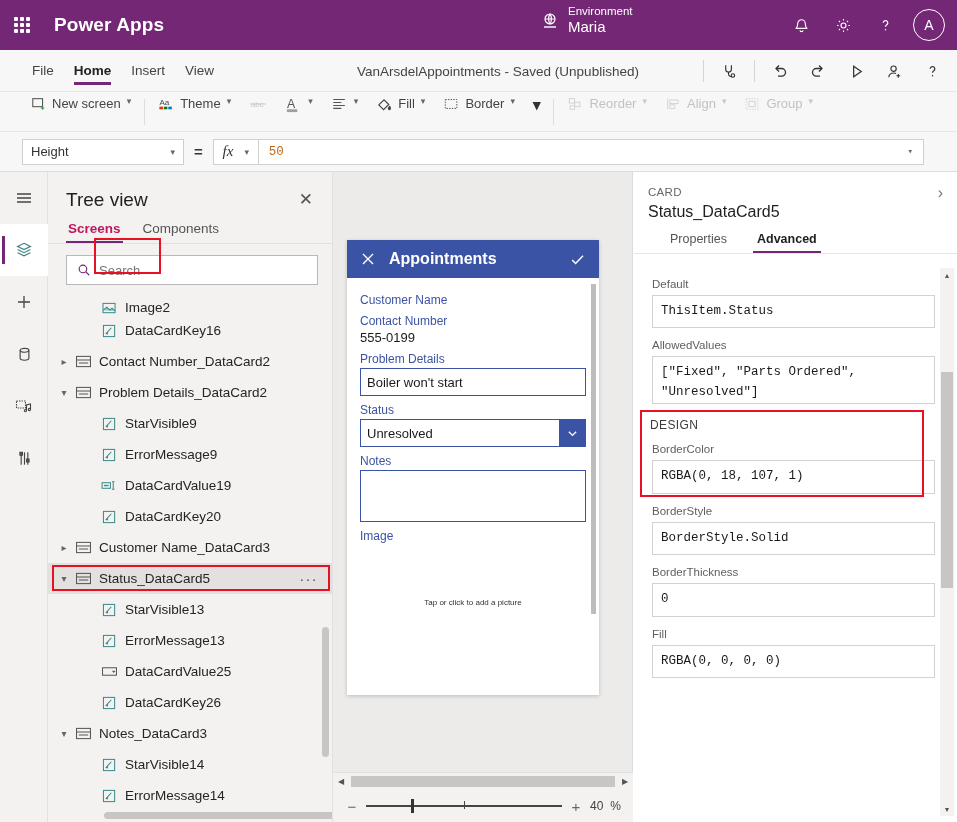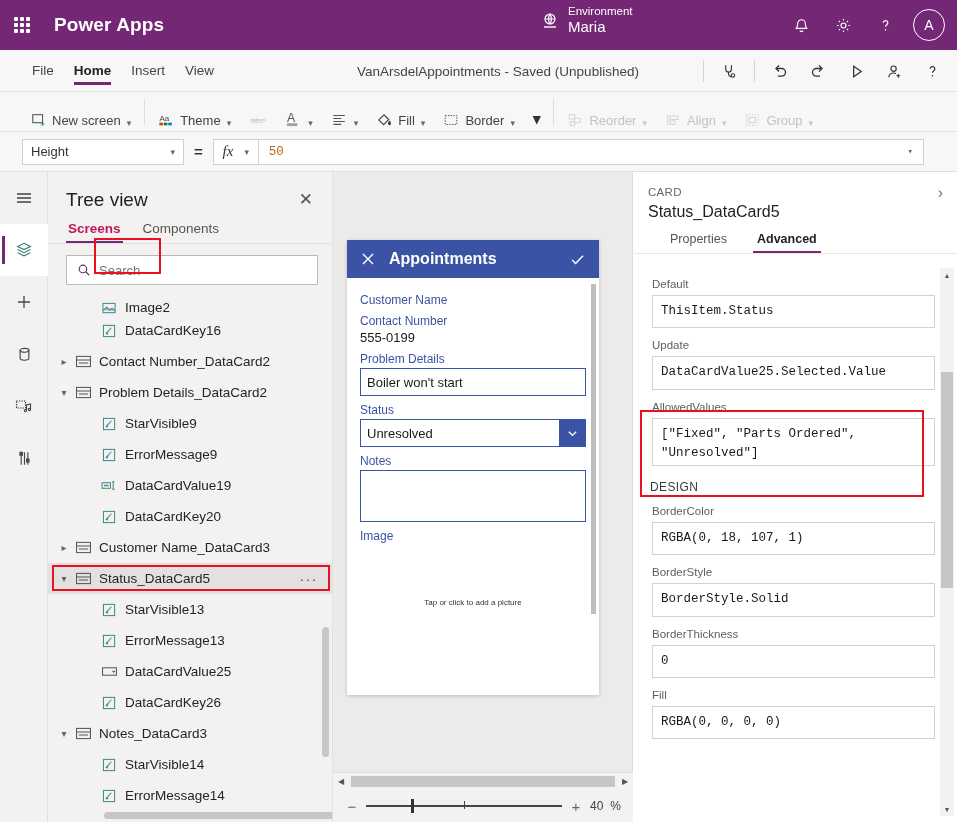--- a/index.html
+++ b/index.html
@@ -83,21 +83,21 @@
   }
   .vsep { width: 1px; height: 22px; background: #d4d4d4; margin: 0 6px; }
 
   
   #ribbon {
     position: absolute; left: 0; top: 92px; width: 957px; height: 40px;
     background: #f7f7f7; border-bottom: 1px solid #e6e6e6;
     display: flex; align-items: center;
   }
   .rb {
-    display: flex; align-items: flex-end; gap: 5px;
+    display: flex; align-items: flex-start; gap: 5px;
     padding: 0 9px; height: 32px; font-size: 13px; color: #444; cursor: pointer;
     white-space: nowrap;
   }
   .rb.dim { color: #c2c2c2; cursor: default; }
   .rb-sep { width: 1px; height: 26px; background: #ddd; margin: 0 4px; }
   .caret { font-size: 9px; color: #666; margin-left: 1px; }
   .rb.dim .caret { color: #c7c7c7; }
 
   
   #formula-bar {
@@ -873,24 +873,20 @@
   <div id="prop-tabs">
     <div class="prop-tab">Properties</div>
     <div class="prop-tab active">Advanced</div>
   </div>
 
   <div id="prop-body">
     <div class="prop-field">
       <div class="prop-flabel">Default</div>
       <div class="prop-fvalue">ThisItem.Status</div>
     </div>
-    <div class="prop-field">
-      <div class="prop-flabel">Update</div>
-      <div class="prop-fvalue">DataCardValue25.Selected.Value</div>
-    </div>
     <div class="prop-field" style="margin-bottom:14px;">
       <div class="prop-flabel">AllowedValues</div>
       <div class="prop-fvalue" style="height:48px;">["Fixed", "Parts Ordered", "Unresolved"]</div>
     </div>
 
     <div class="prop-section-hdr">DESIGN</div>
 
     <div class="prop-field">
       <div class="prop-flabel">BorderColor</div>
       <div class="prop-fvalue">RGBA(0, 18, 107, 1)</div>

